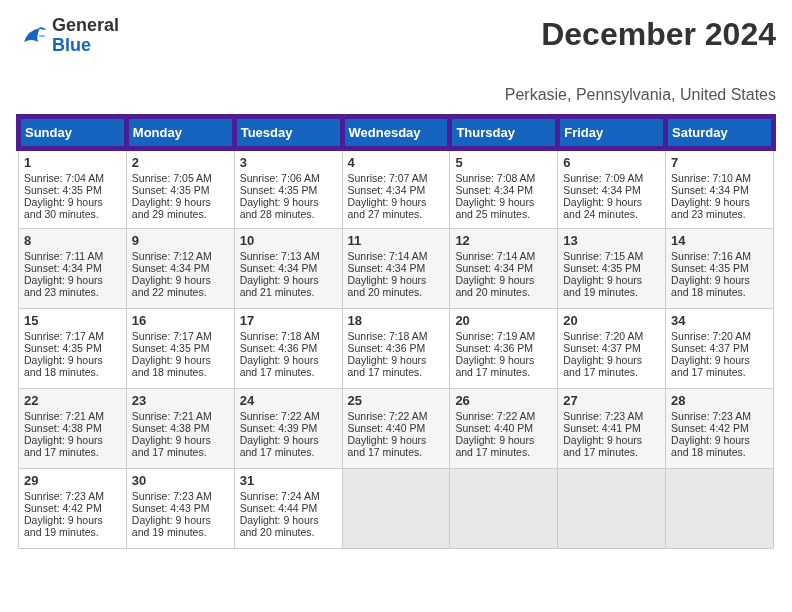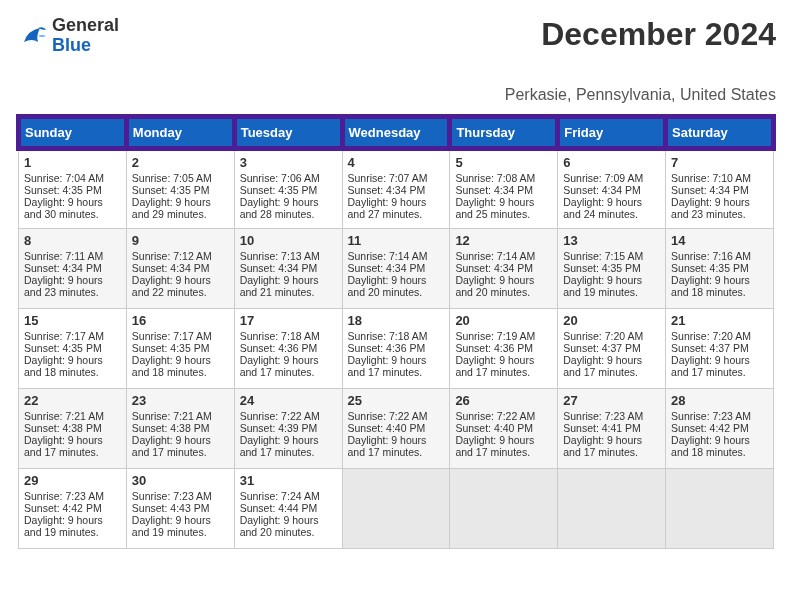--- a/index.html
+++ b/index.html
@@ -257,21 +257,21 @@
 and 17 minutes.</div>
         </td>
         <td>
           <span class="day-num">20</span>
           <div>Sunrise: 7:20 AM</div>
           <div>Sunset: 4:37 PM</div>
           <div style="white-space: pre-line;">Daylight: 9 hours
 and 17 minutes.</div>
         </td>
         <td>
-          <span class="day-num">21</span>
+          <span class="day-num">34</span>
           <div>Sunrise: 7:20 AM</div>
           <div>Sunset: 4:37 PM</div>
           <div style="white-space: pre-line;">Daylight: 9 hours
 and 17 minutes.</div>
         </td>
       </tr>
       <tr>
         <td>
           <span class="day-num">22</span>
           <div>Sunrise: 7:21 AM</div>

